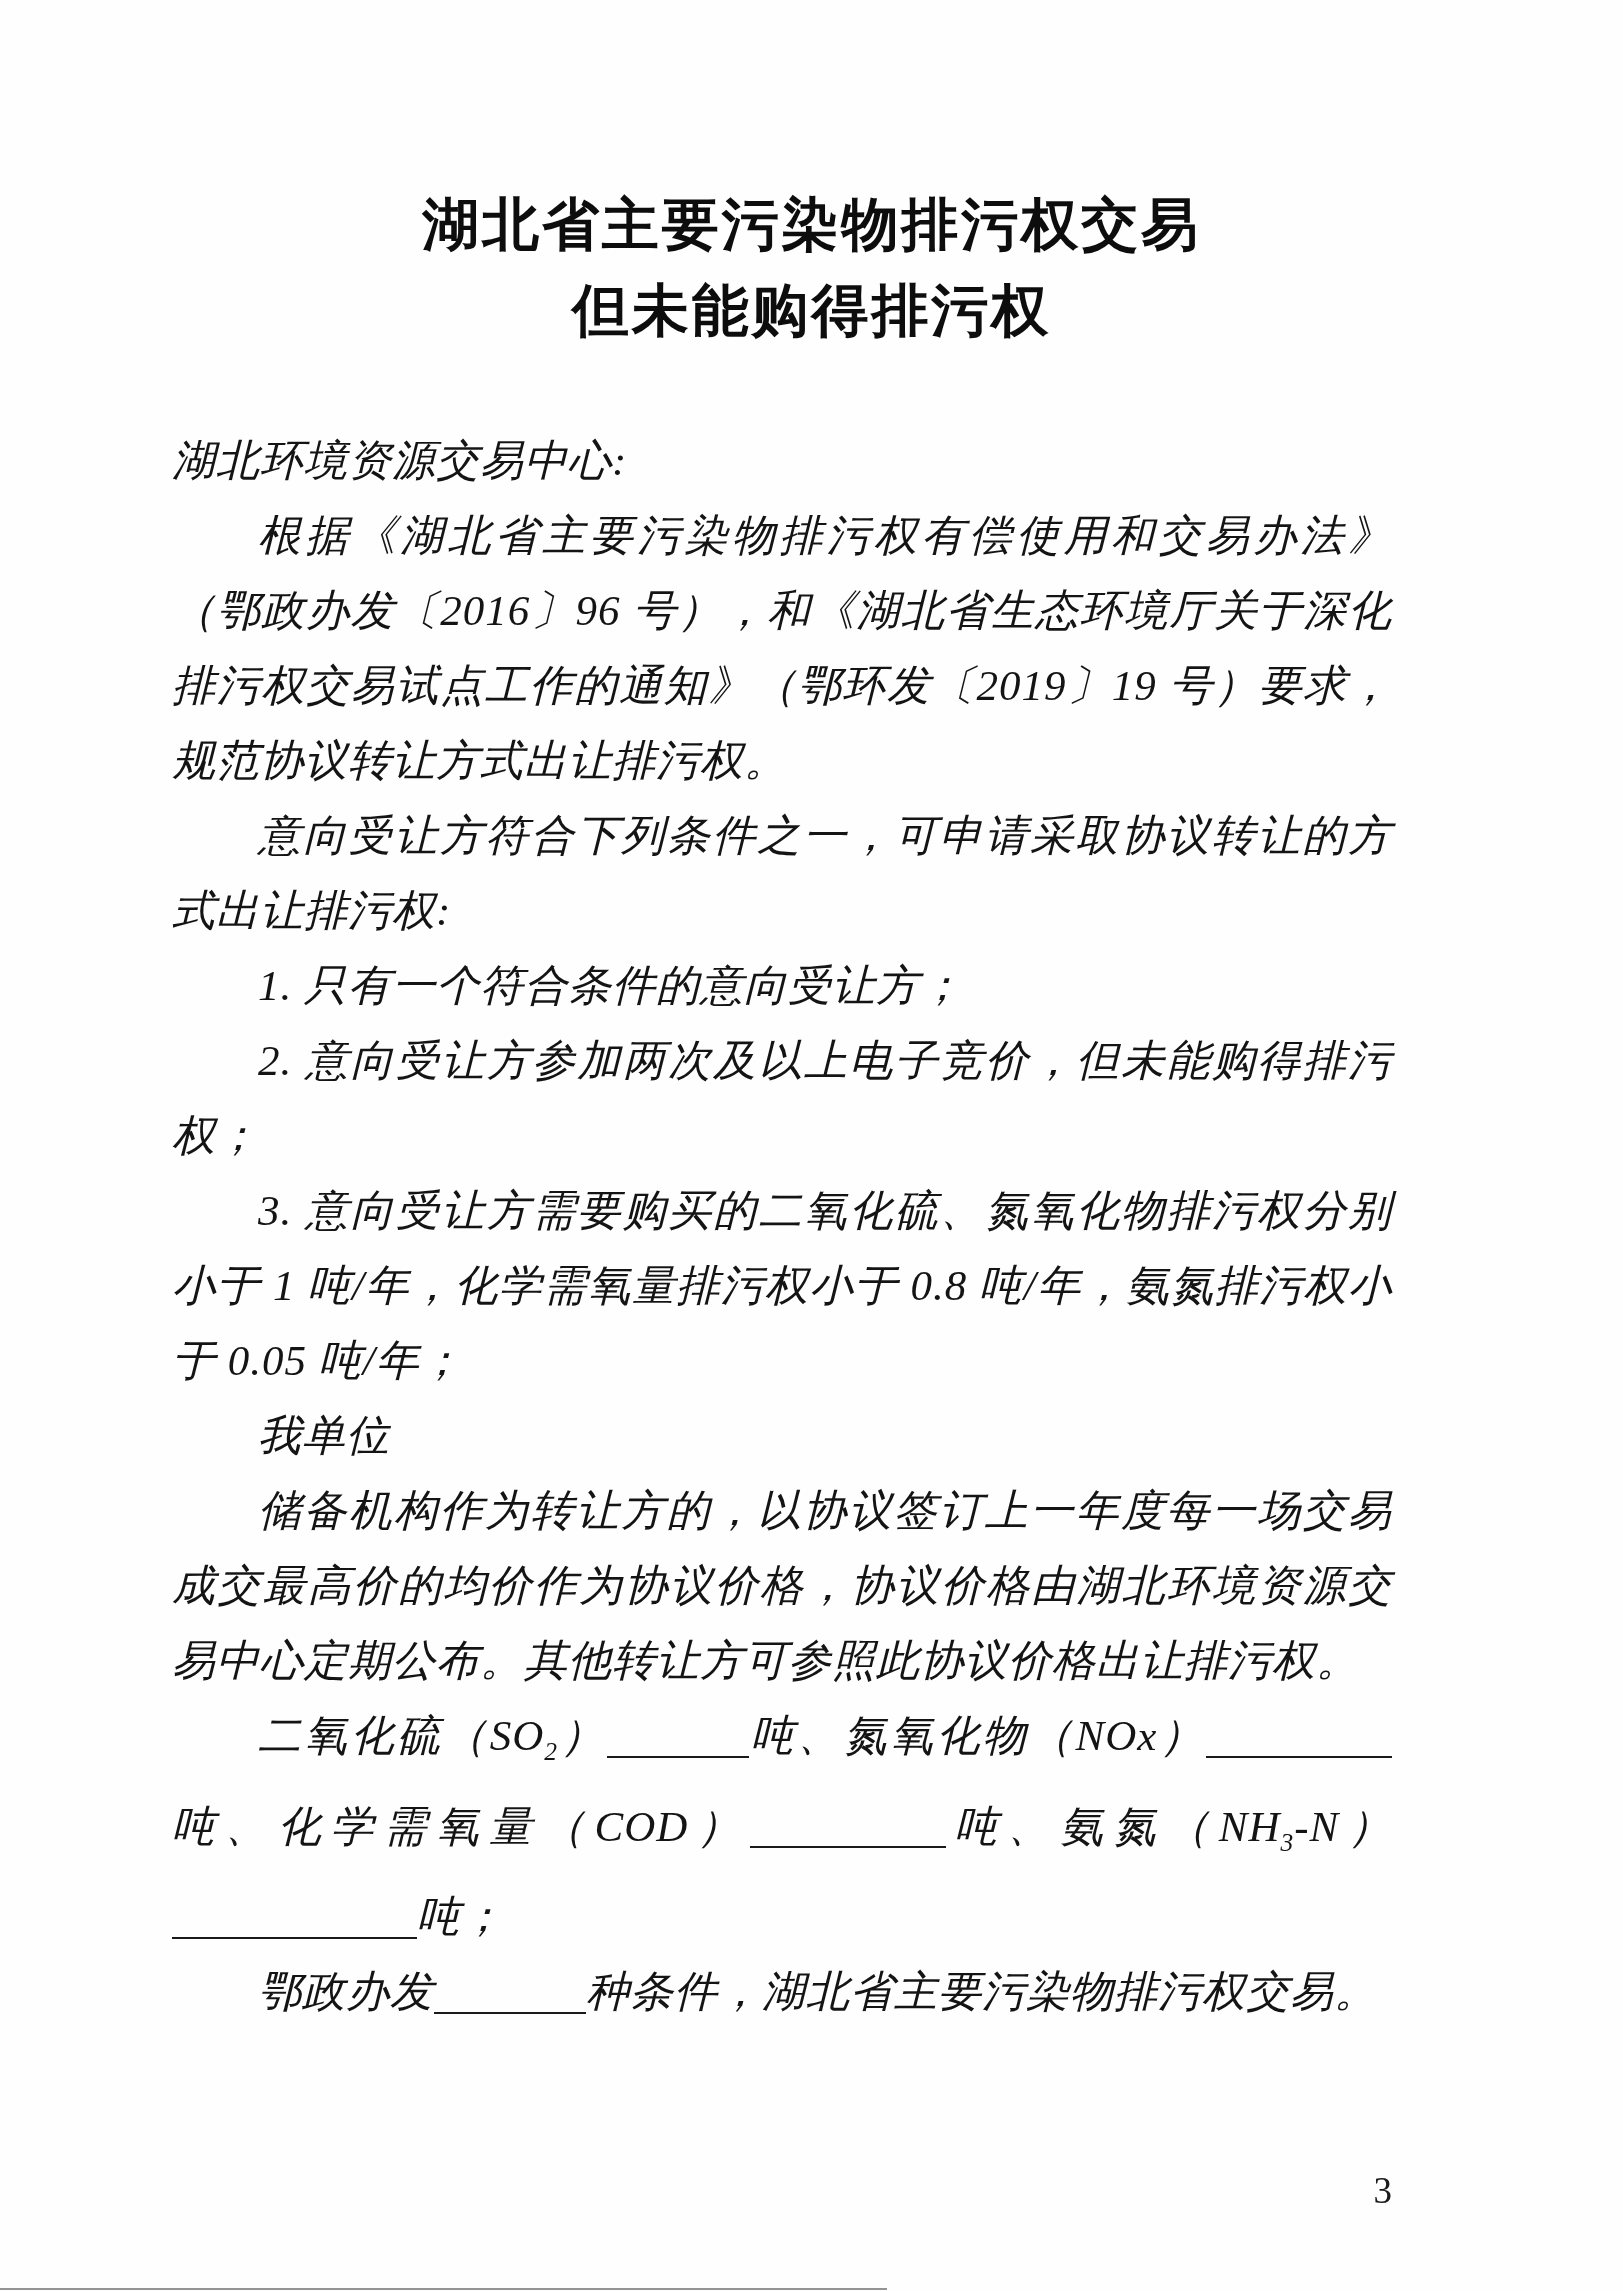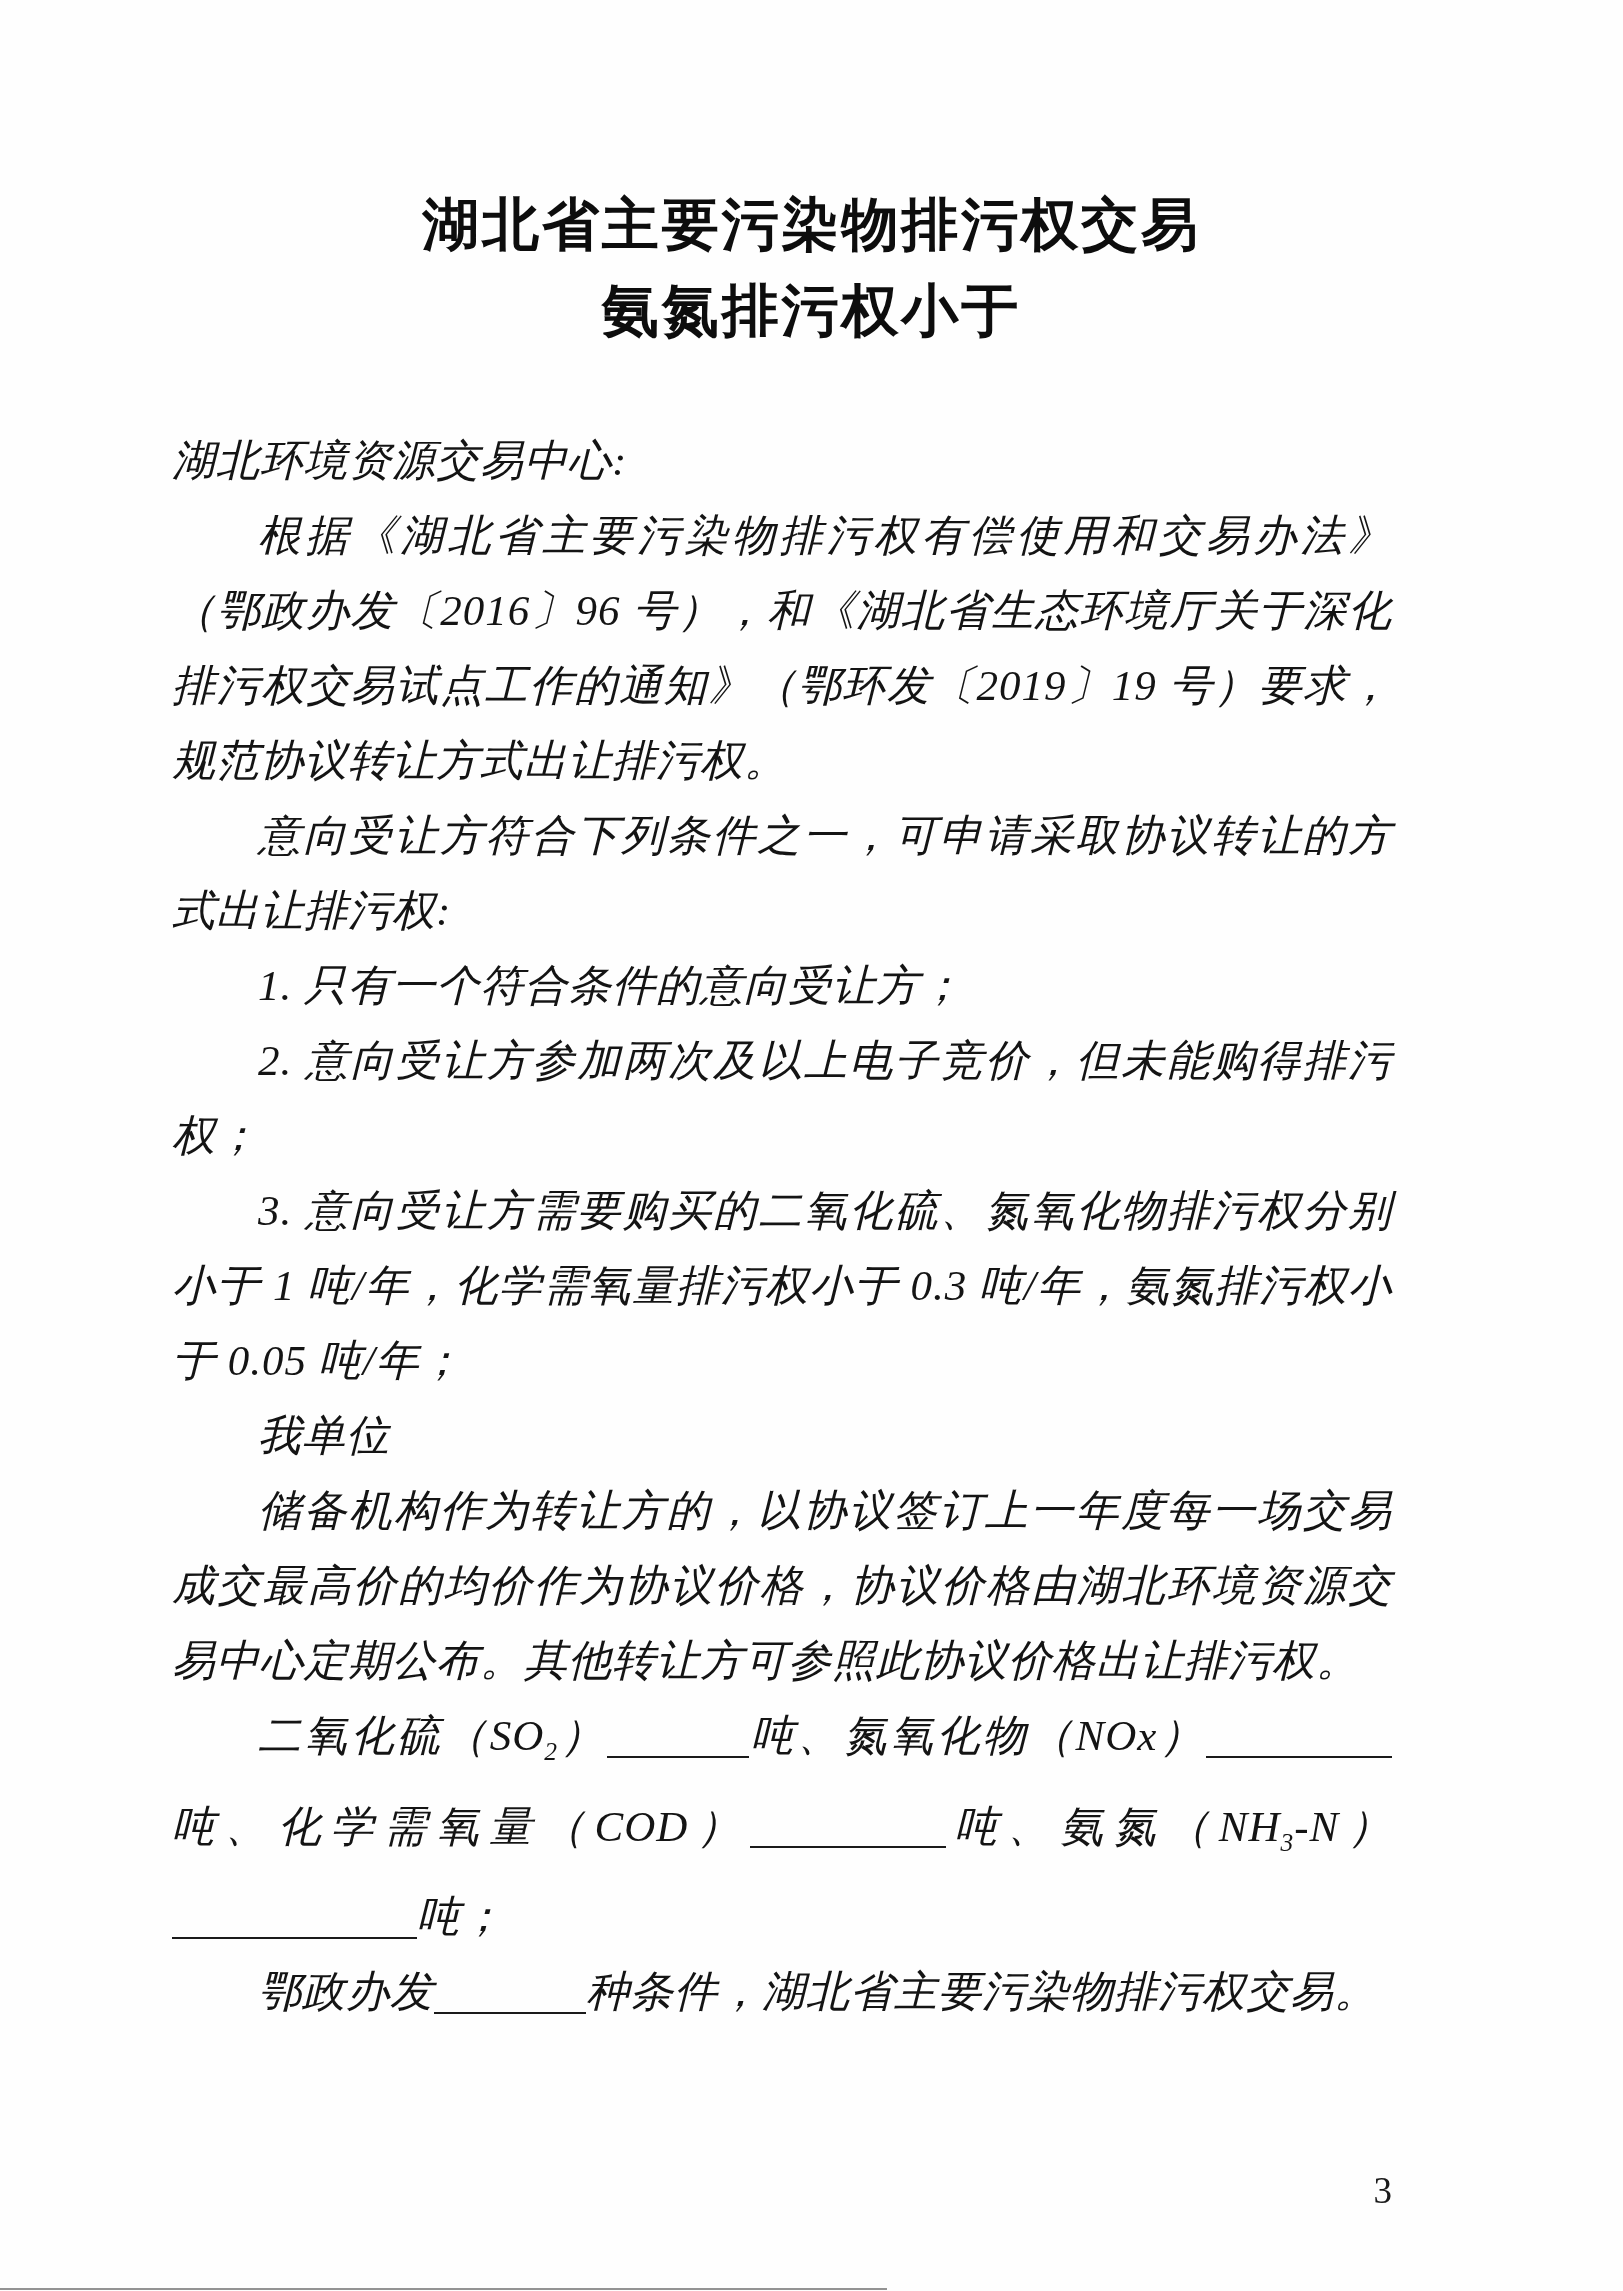--- a/index.html
+++ b/index.html
@@ -57,35 +57,35 @@
     opacity:.55;
   }
 </style>
 </head>
 <body>
 
 <div class="page">
 
   <header class="doc-title">
     <div>湖北省主要污染物排污权交易</div>
-    <div>氨氮排污权小于</div>
+    <div>但未能购得排污权</div>
   </header>
 
   <main class="doc-body">
     <p class="no-indent">湖北环境资源交易中心:</p>
 
     <p>根据《湖北省主要污染物排污权有偿使用和交易办法》（鄂政办发〔2016〕96 号），和《湖北省生态环境厅关于深化排污权交易试点工作的通知》（鄂环发〔2019〕19 号）要求，规范协议转让方式出让排污权。</p>
 
     <p>意向受让方符合下列条件之一，可申请采取协议转让的方式出让排污权:</p>
 
     <p>1. 只有一个符合条件的意向受让方；</p>
 
     <p>2. 意向受让方参加两次及以上电子竞价，但未能购得排污权；</p>
 
-    <p>3. 意向受让方需要购买的二氧化硫、氮氧化物排污权分别小于 1 吨/年，化学需氧量排污权小于 0.3 吨/年，氨氮排污权小于 0.05 吨/年；</p>
+    <p>3. 意向受让方需要购买的二氧化硫、氮氧化物排污权分别小于 1 吨/年，化学需氧量排污权小于 0.8 吨/年，氨氮排污权小于 0.05 吨/年；</p>
 
     <p>我单位</p>
 
     <p>储备机构作为转让方的，以协议签订上一年度每一场交易成交最高价的均价作为协议价格，协议价格由湖北环境资源交易中心定期公布。其他转让方可参照此协议价格出让排污权。</p>
 
     <p><span><span>二氧化硫（SO</span><sub>2</sub><span>）</span></span><span class="blank blank-so2"></span><span>吨、</span><span>氮氧化物（NOx）</span><span class="blank blank-nox"></span><span>吨、</span><span>化学需氧量（COD）</span><span class="blank blank-cod"></span><span>吨、</span><span><span>氨氮（NH</span><sub>3</sub><span>-N）</span></span><span class="blank blank-nh3"></span><span>吨；</span></p>
 
     <p><span>鄂政办发</span><span class="blank blank-sel"></span><span>种条件，湖北省主要污染物排污权交易。</span></p>
   </main>
 

